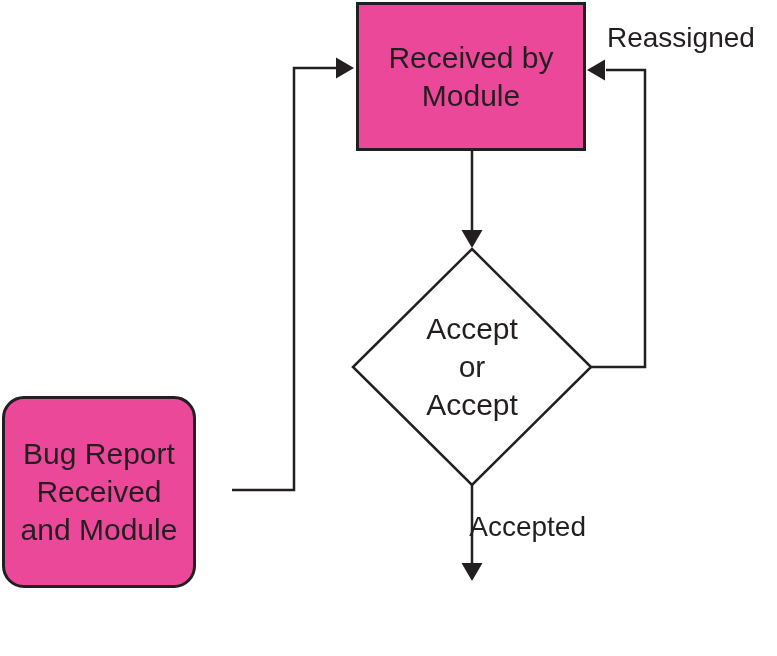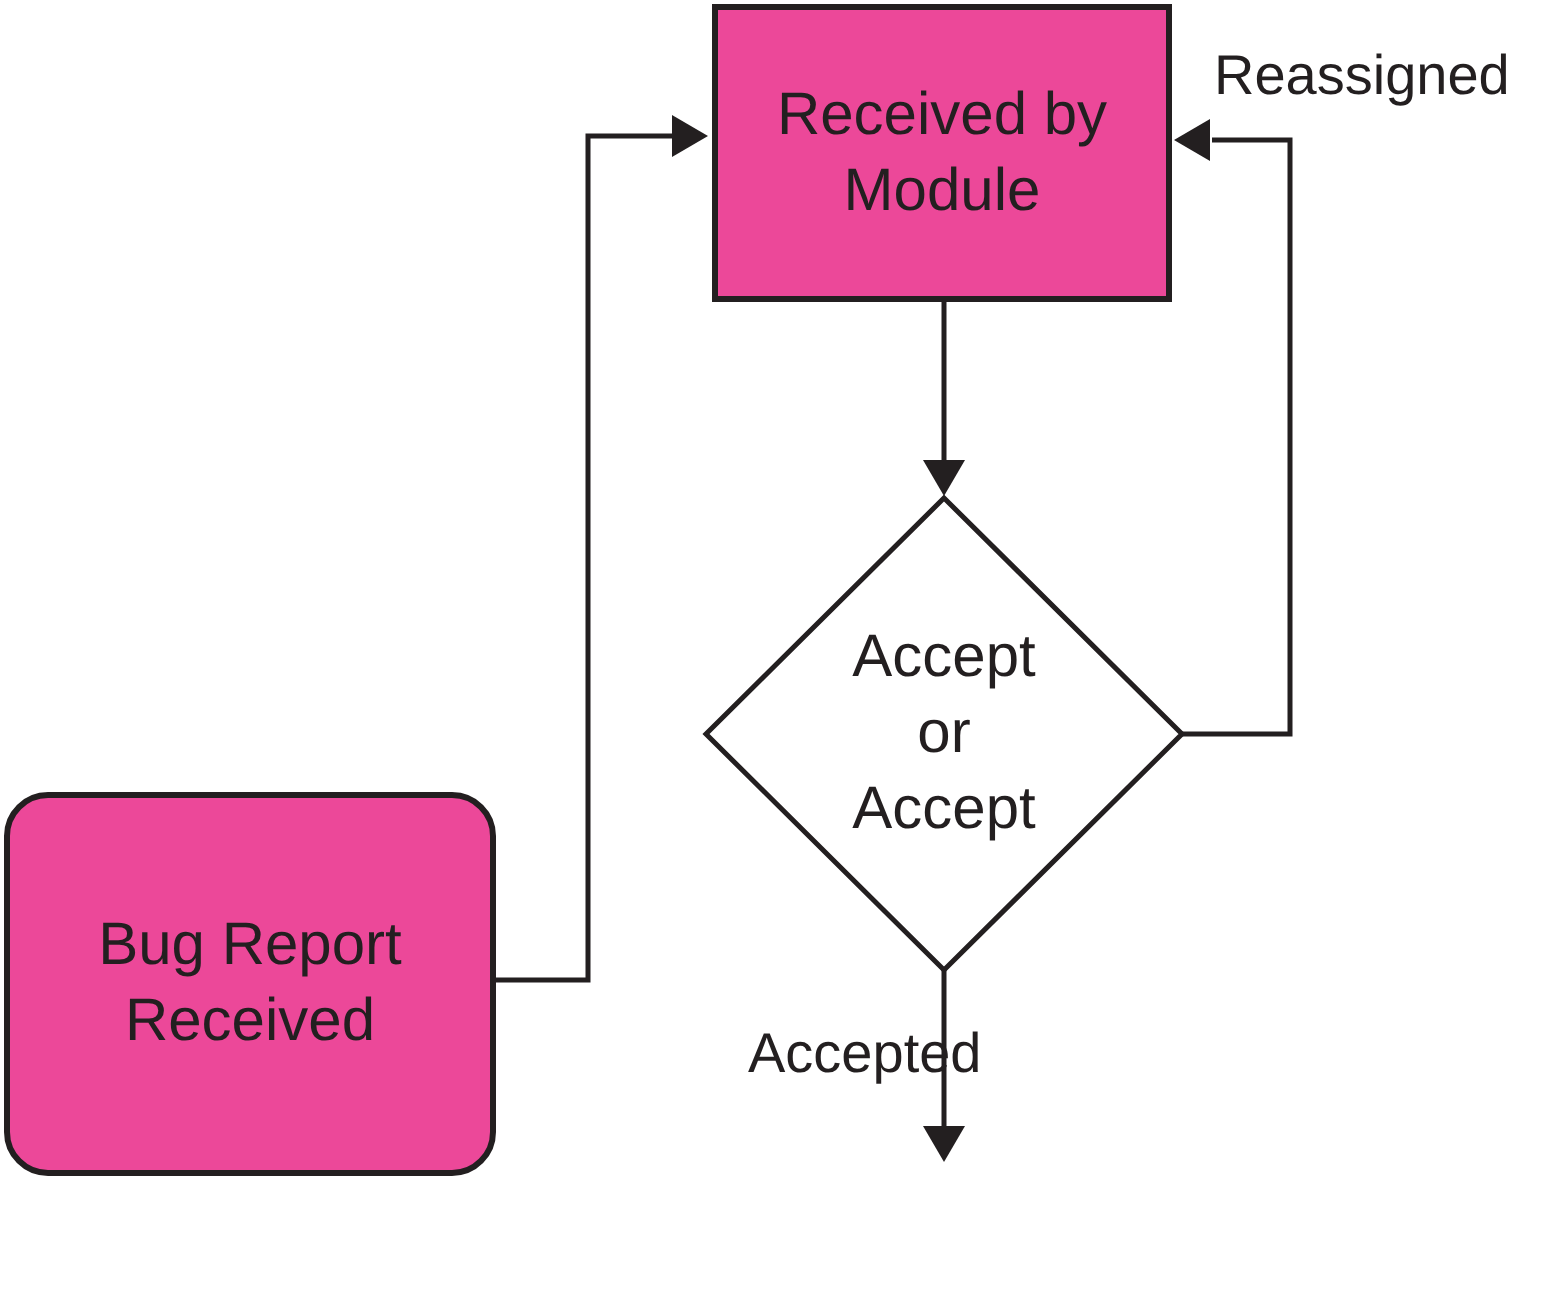--- a/index.html
+++ b/index.html
@@ -24,42 +24,42 @@
     flex-direction: column;
     align-items: center;
     justify-content: center;
     text-align: right;
     font-size: 30px;
     line-height: 38px;
     background: #ec4899;
     border: 3px solid #231f20;
   }
   .node-received  { left: 356px; top: 2px;   width: 230px; height: 149px; }
-  .node-bugreport { left: 2px;   top: 396px; width: 246px; height: 192px; border-radius: 22px; }
+  .node-bugreport { left: 2px;   top: 396px; width: 194px; height: 192px; border-radius: 22px; }
   .node-bugfixed  { left: 357px; top: 583px; width: 231px; height: 69px; }
   .decision-label {
     position: absolute;
     left: 372px; top: 310px;
     width: 200px; height: 114px;
     display: flex;
     flex-direction: column;
     align-items: center;
     justify-content: center;
     text-align: center;
     font-size: 30px;
     line-height: 38px;
   }
   .edge-label {
     position: absolute;
     font-size: 28px;
     line-height: 36px;
     white-space: nowrap;
   }
   .label-reassigned { left: 607px; top: 20px; }
-  .label-accepted   { left: 374px; top: 509px; width: 200px; text-align: left; }
+  .label-accepted   { left: 386px; top: 509px; width: 200px; text-align: right; }
 </style>
 </head>
 <body>
 
 <div class="canvas">
 
   <svg class="connector-layer" viewBox="0 0 777 656" xmlns="http://www.w3.org/2000/svg" fill="none" stroke="#231f20" stroke-width="2.5">
 
     <path d="M 232 490 L 294 490 L 294 68 L 338 68"></path>
     <polygon points="354,68 336,57.5 336,78.5" fill="#231f20" stroke="none"></polygon>
@@ -77,20 +77,21 @@
   </svg>
 
   <div class="node node-received">
     <span>Received by</span>
     <span>Module</span>
   </div>
 
   <div class="node node-bugreport">
     <span>Bug Report</span>
     <span>Received</span>
+    <span>and Module</span>
   </div>
 
 
   <div class="decision-label">
     <span>Accept</span>
     <span>or</span>
     <span>Accept</span>
   </div>
 
   <div class="edge-label label-reassigned">Reassigned</div>

